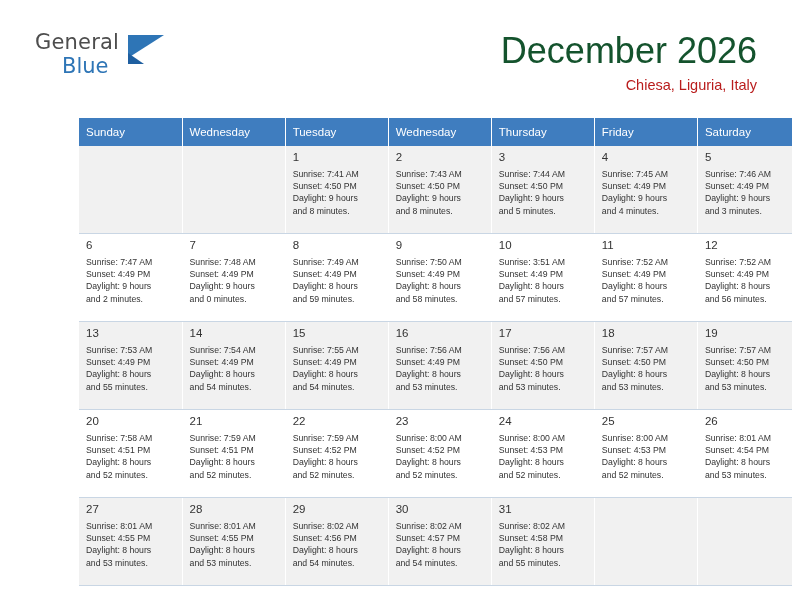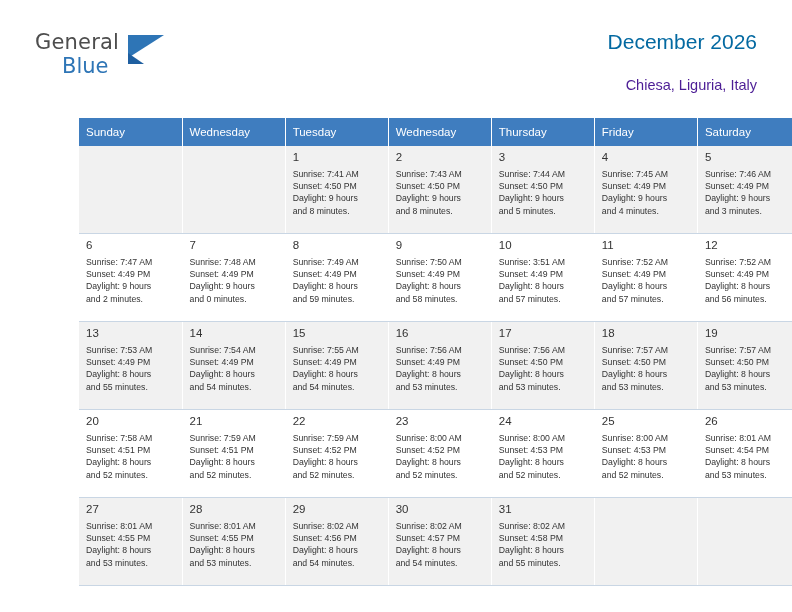--- a/index.html
+++ b/index.html
@@ -64,31 +64,31 @@
     top: 23px;
     width: 0;
     height: 0;
     border-left: 16px solid #1f5fa0;
     border-top: 11px solid transparent;
   }
   .title {
     position: absolute;
     right: 0;
     top: 0;
-    font-size: 21px;
-    color: #0369a1;
+    font-size: 36px;
+    color: #14532d;
     text-align: right;
     white-space: nowrap;
   }
   .subtitle {
     position: absolute;
     right: 0;
     top: 47px;
     font-size: 14.5px;
-    color: #4c1d95;
+    color: #b91c1c;
     text-align: right;
     white-space: nowrap;
   }
   
   .calendar {
     position: absolute;
     left: 35px;
     top: 118px;
     width: 722px;
     border-collapse: collapse;

